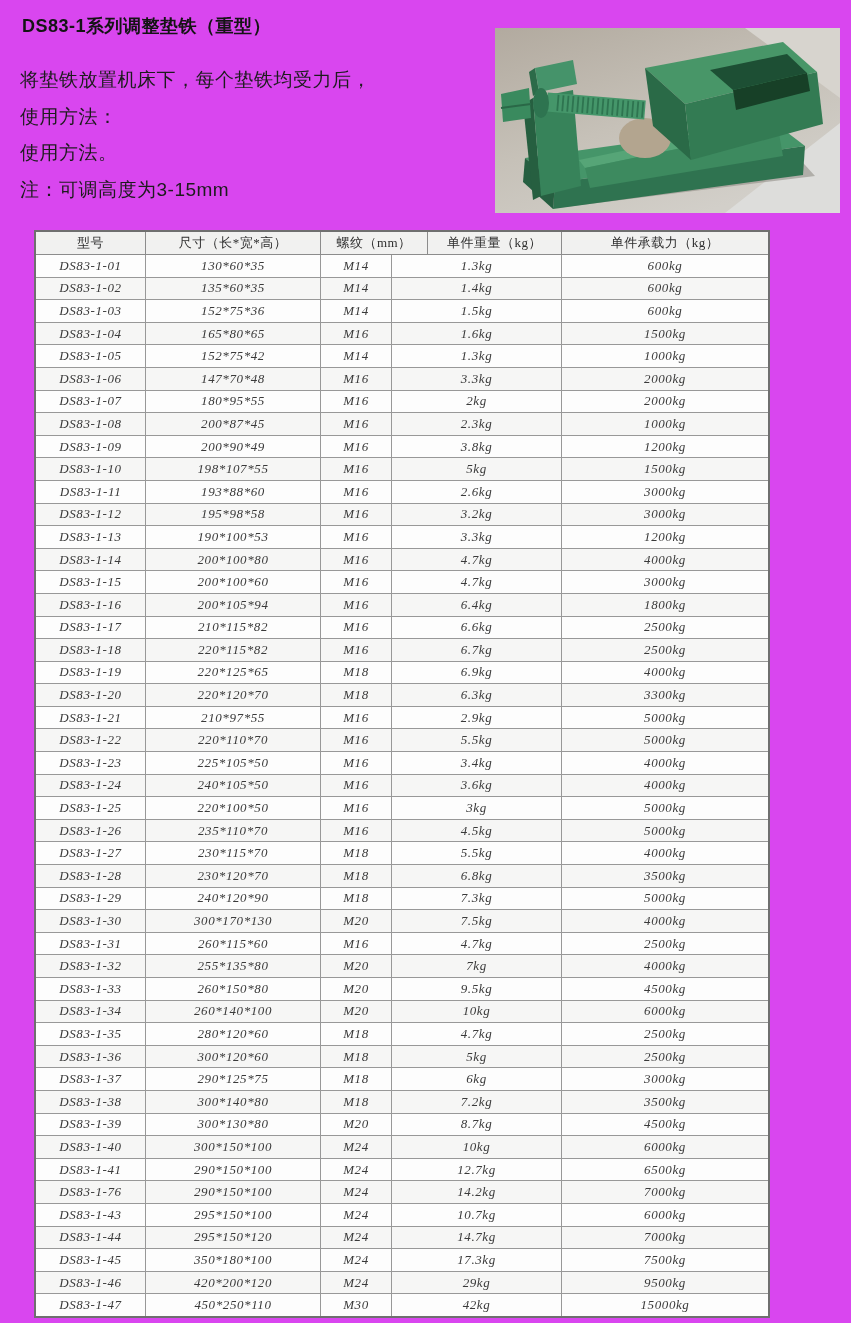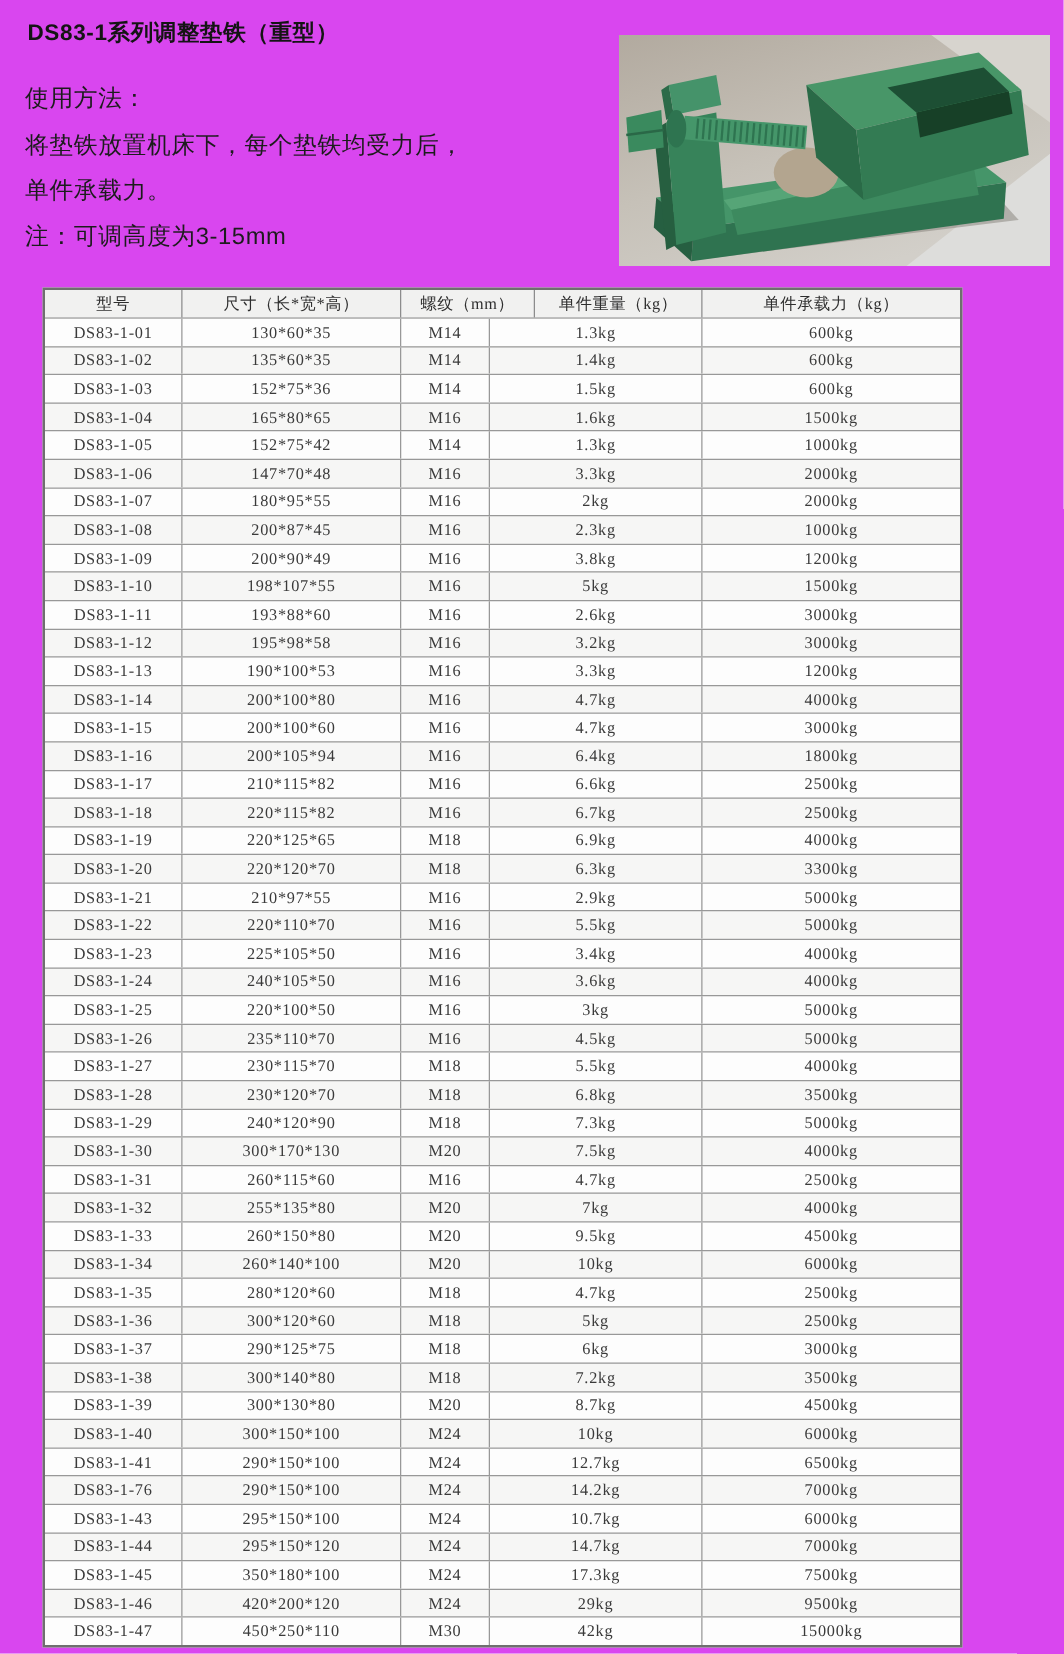--- a/index.html
+++ b/index.html
@@ -73,20 +73,21 @@
     display: flex;
     flex-direction: column;
     height: 1061px;
   }
   .tr {
     flex: 1 1 auto;
     display: grid;
     grid-template-columns: 110px 175px 71px 170px 206px;
     border-top: 1px solid #989898;
     background: #fdfdfd;
+    font-style: italic;
   }
   .tr:first-child { border-top: none; }
   .tr.alt { background: #f6f6f5; }
   .td {
     display: flex;
     align-items: center;
     justify-content: center;
     font-family: "Liberation Serif", "DejaVu Serif", serif;
     font-size: 13px;
     color: #3a3a3a;
@@ -98,23 +99,23 @@
   .td:last-child { border-right: none; }
 </style>
 </head>
 <body>
 
 <div class="page">
 
   <h1 class="page-title">DS83-1系列调整垫铁（重型）</h1>
 
   <div class="instructions">
+    <div>将垫铁放置机床下，每个垫铁均受力后，</div>
     <div>使用方法：</div>
-    <div>将垫铁放置机床下，每个垫铁均受力后，</div>
-    <div>单件承载力。</div>
+    <div>使用方法。</div>
     <div>注：可调高度为3-15mm</div>
   </div>
 
   <div class="photo">
     <svg width="345" height="185" viewBox="0 0 345 185" xmlns="http://www.w3.org/2000/svg">
       <defs>
         <linearGradient id="concrete" x1="0" y1="0" x2="0.6" y2="1">
           <stop offset="0" stop-color="#b2aa9f"></stop>
           <stop offset="0.55" stop-color="#c6c1b8"></stop>
           <stop offset="1" stop-color="#d2cfc9"></stop>

